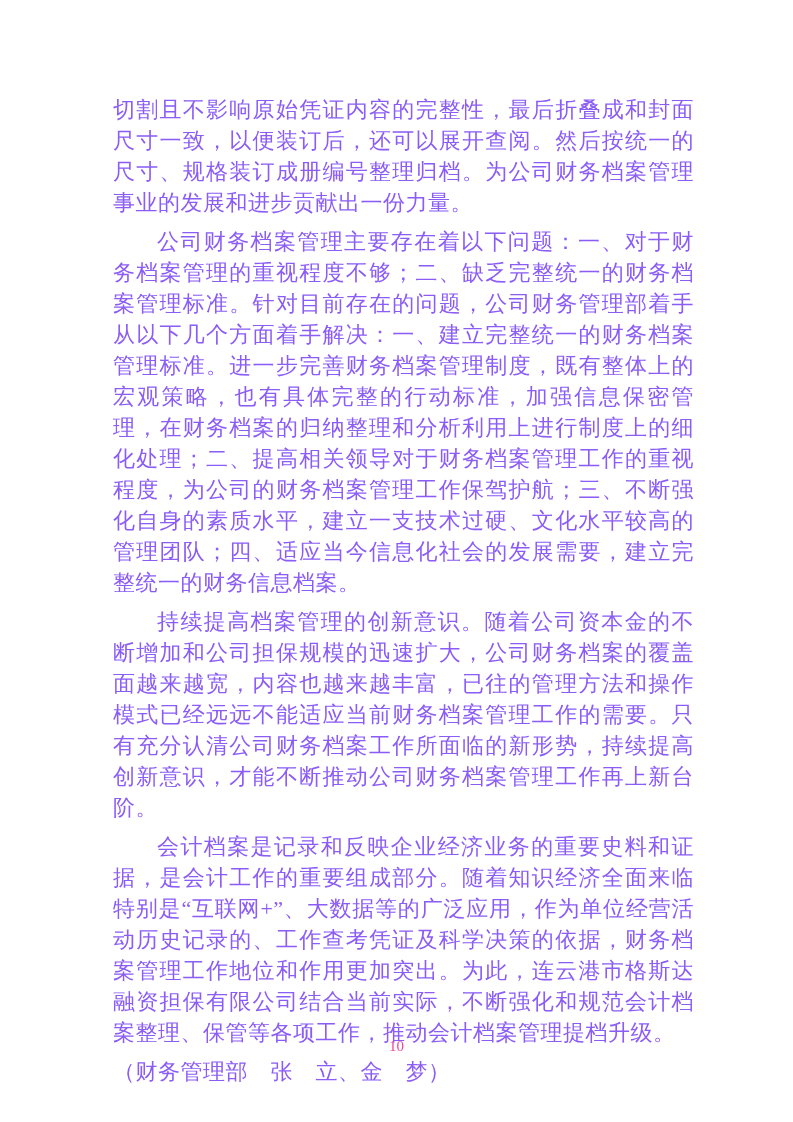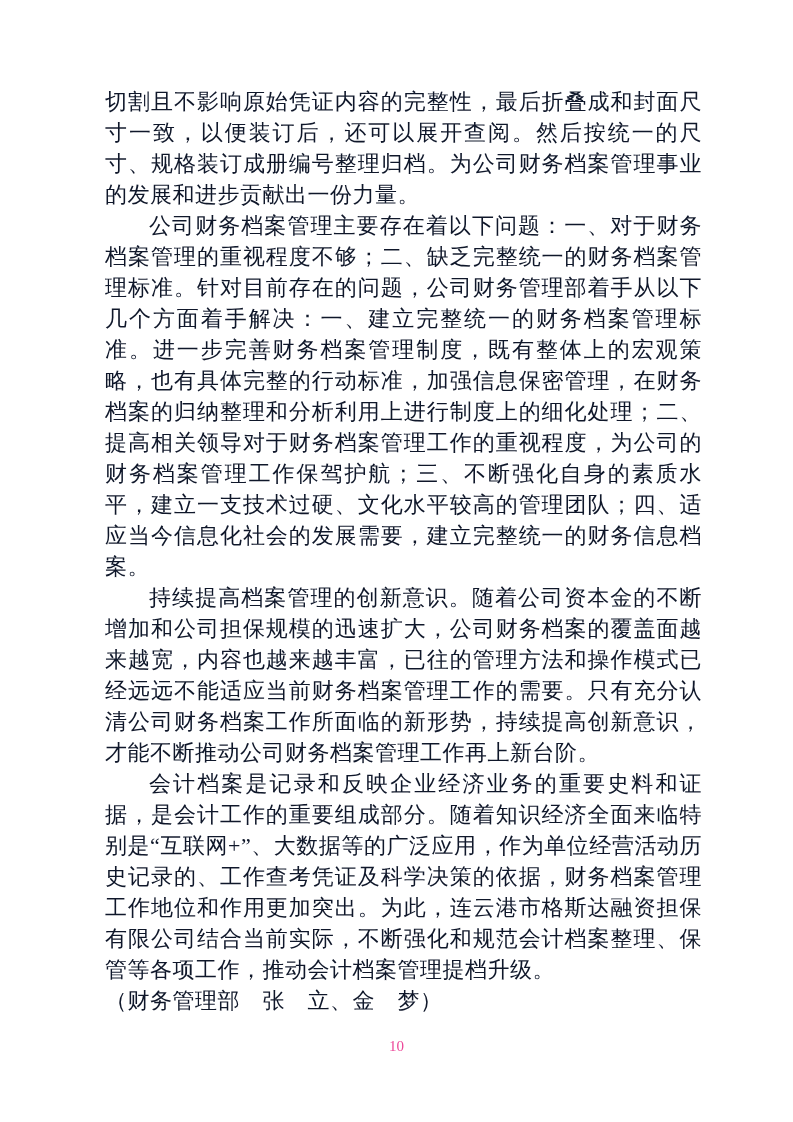--- a/index.html
+++ b/index.html
@@ -14,26 +14,26 @@
     background: #ffffff;
     overflow: hidden;
   }
   .content {
     position: absolute;
     left: 105px;
     top: 86px;
     width: 597px;
   }
   .para {
-    margin: 0;
+    margin: 8px;
     font-family: "Liberation Serif", "DejaVu Serif", serif;
     font-size: 22px;
     line-height: 31px;
     font-weight: 400;
-    color: #0f172a;
+    color: #8b5cf6;
     text-align: justify;
     text-justify: inter-character;
     letter-spacing: 0.5px;
     word-break: break-all;
   }
   .indent {
     text-indent: 2em;
   }
   .signature {
     padding-right: 18px;

